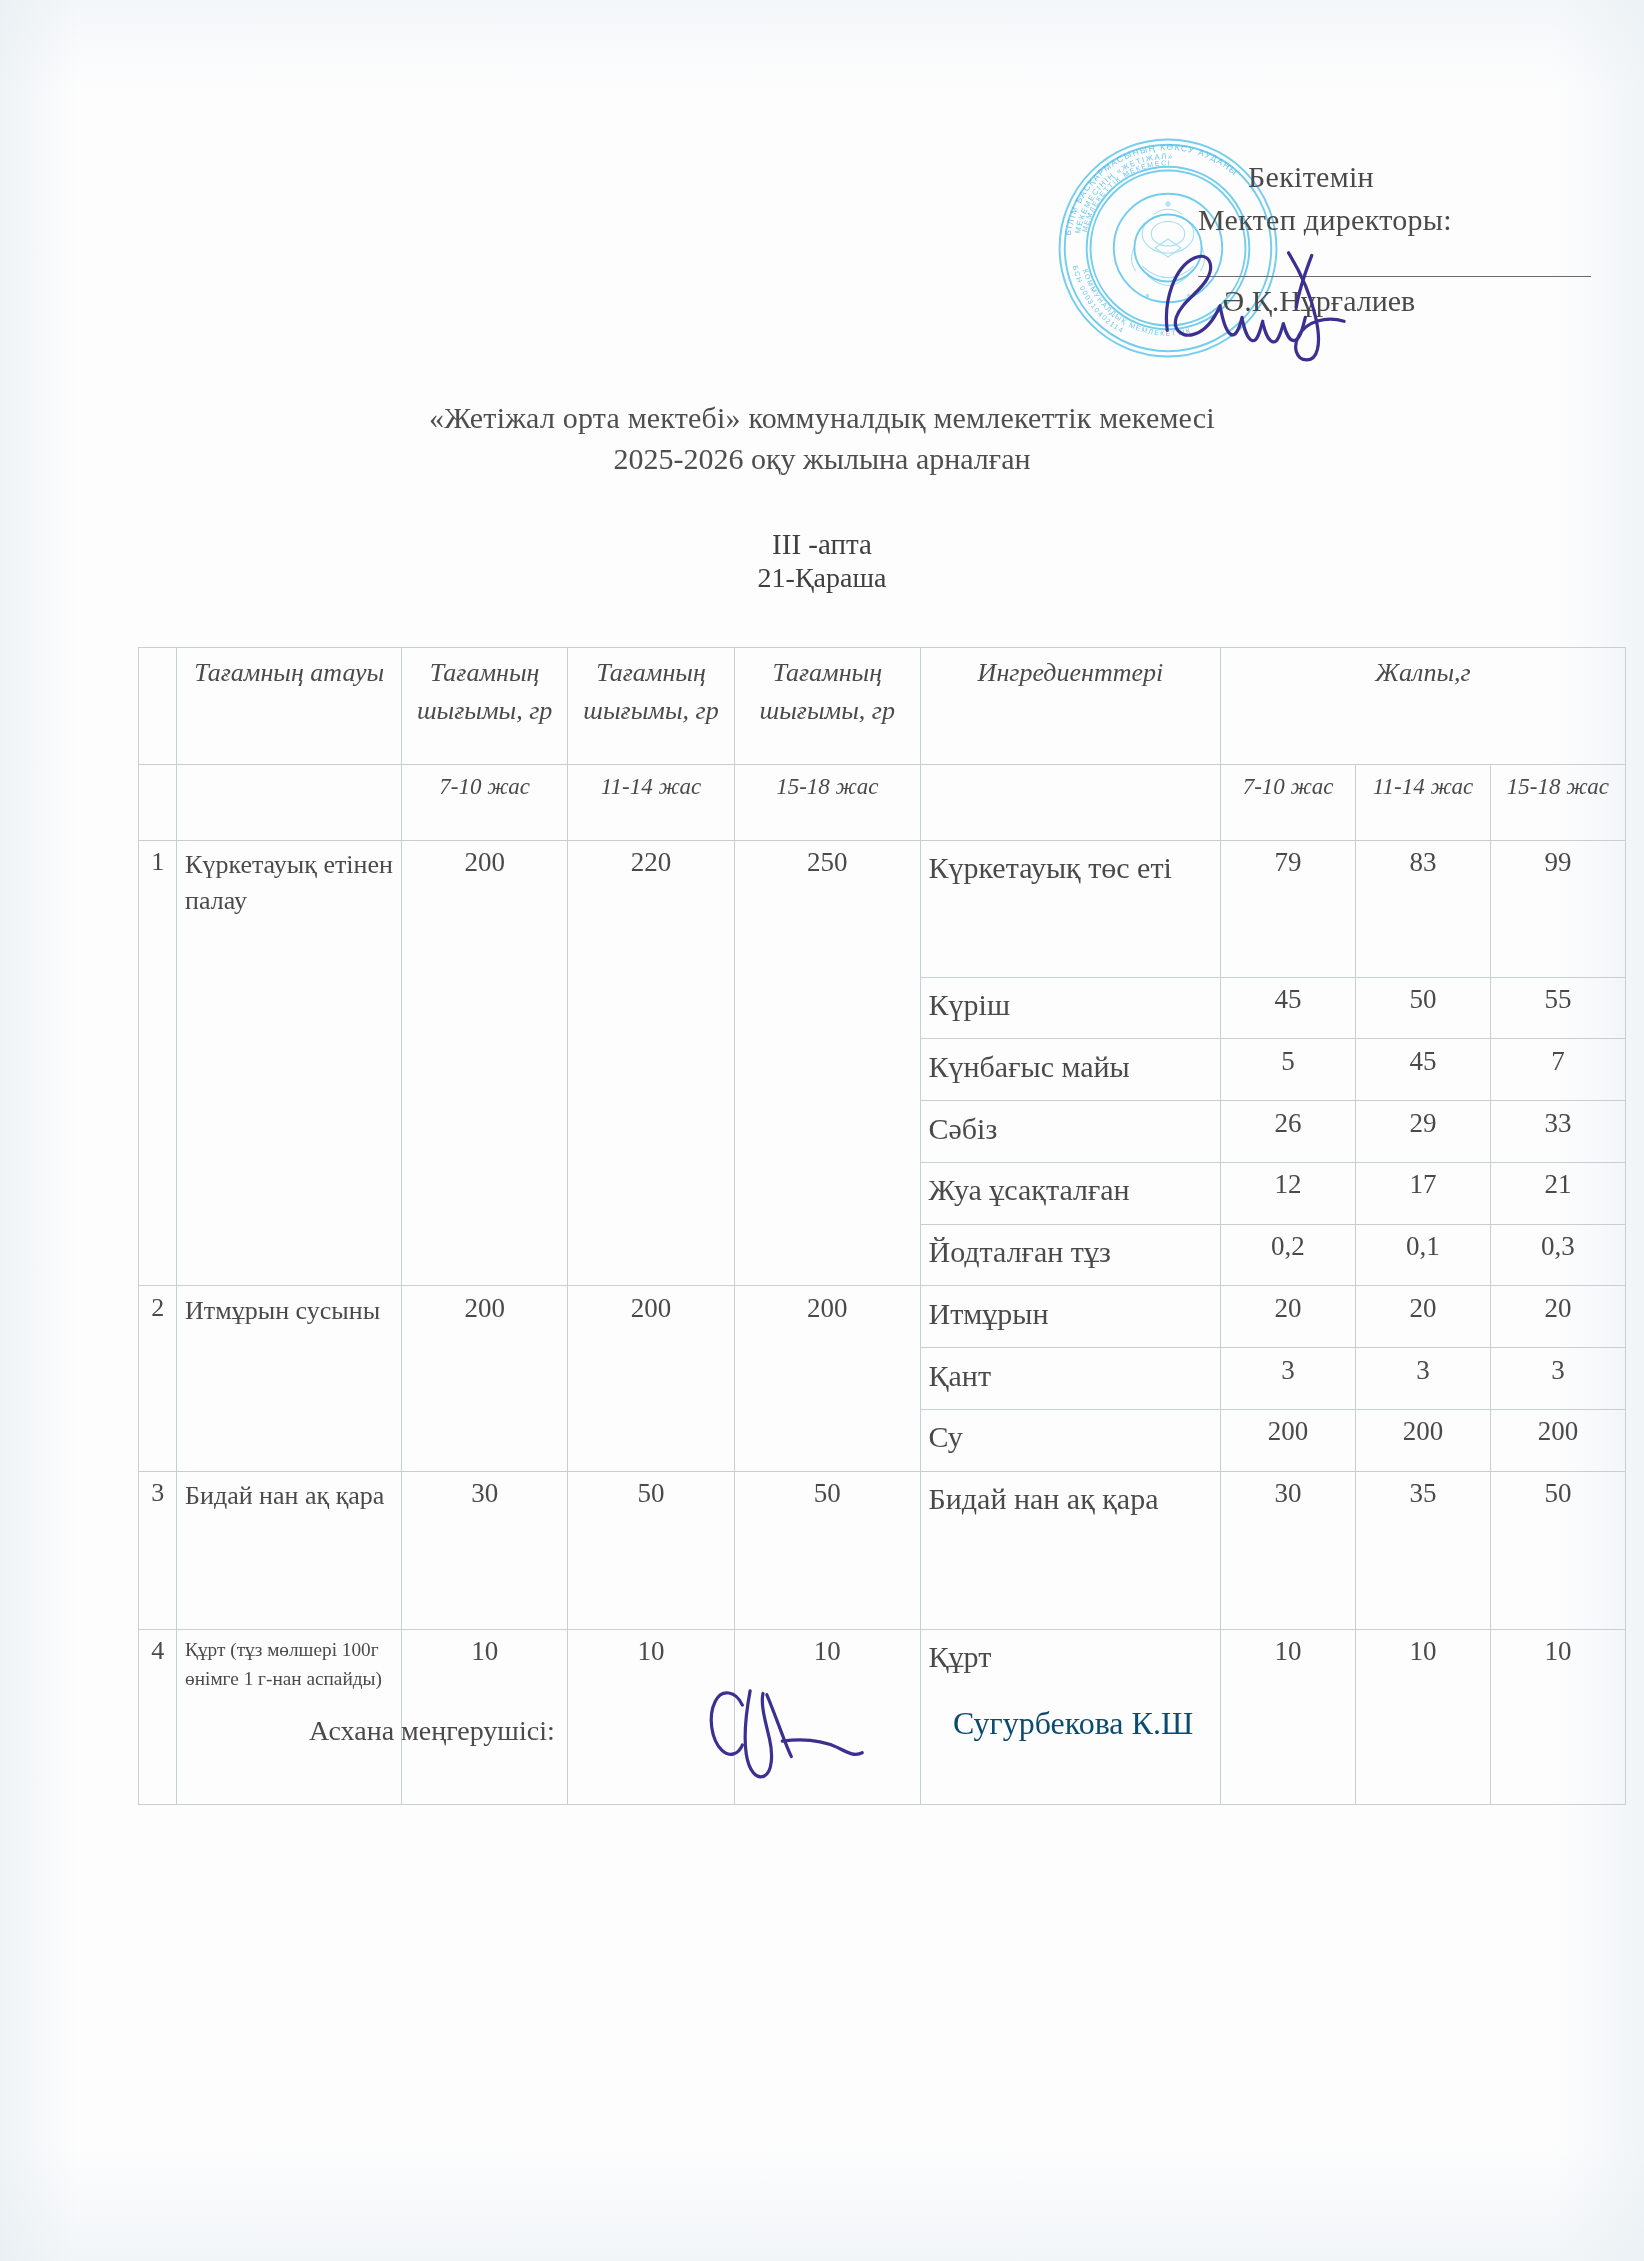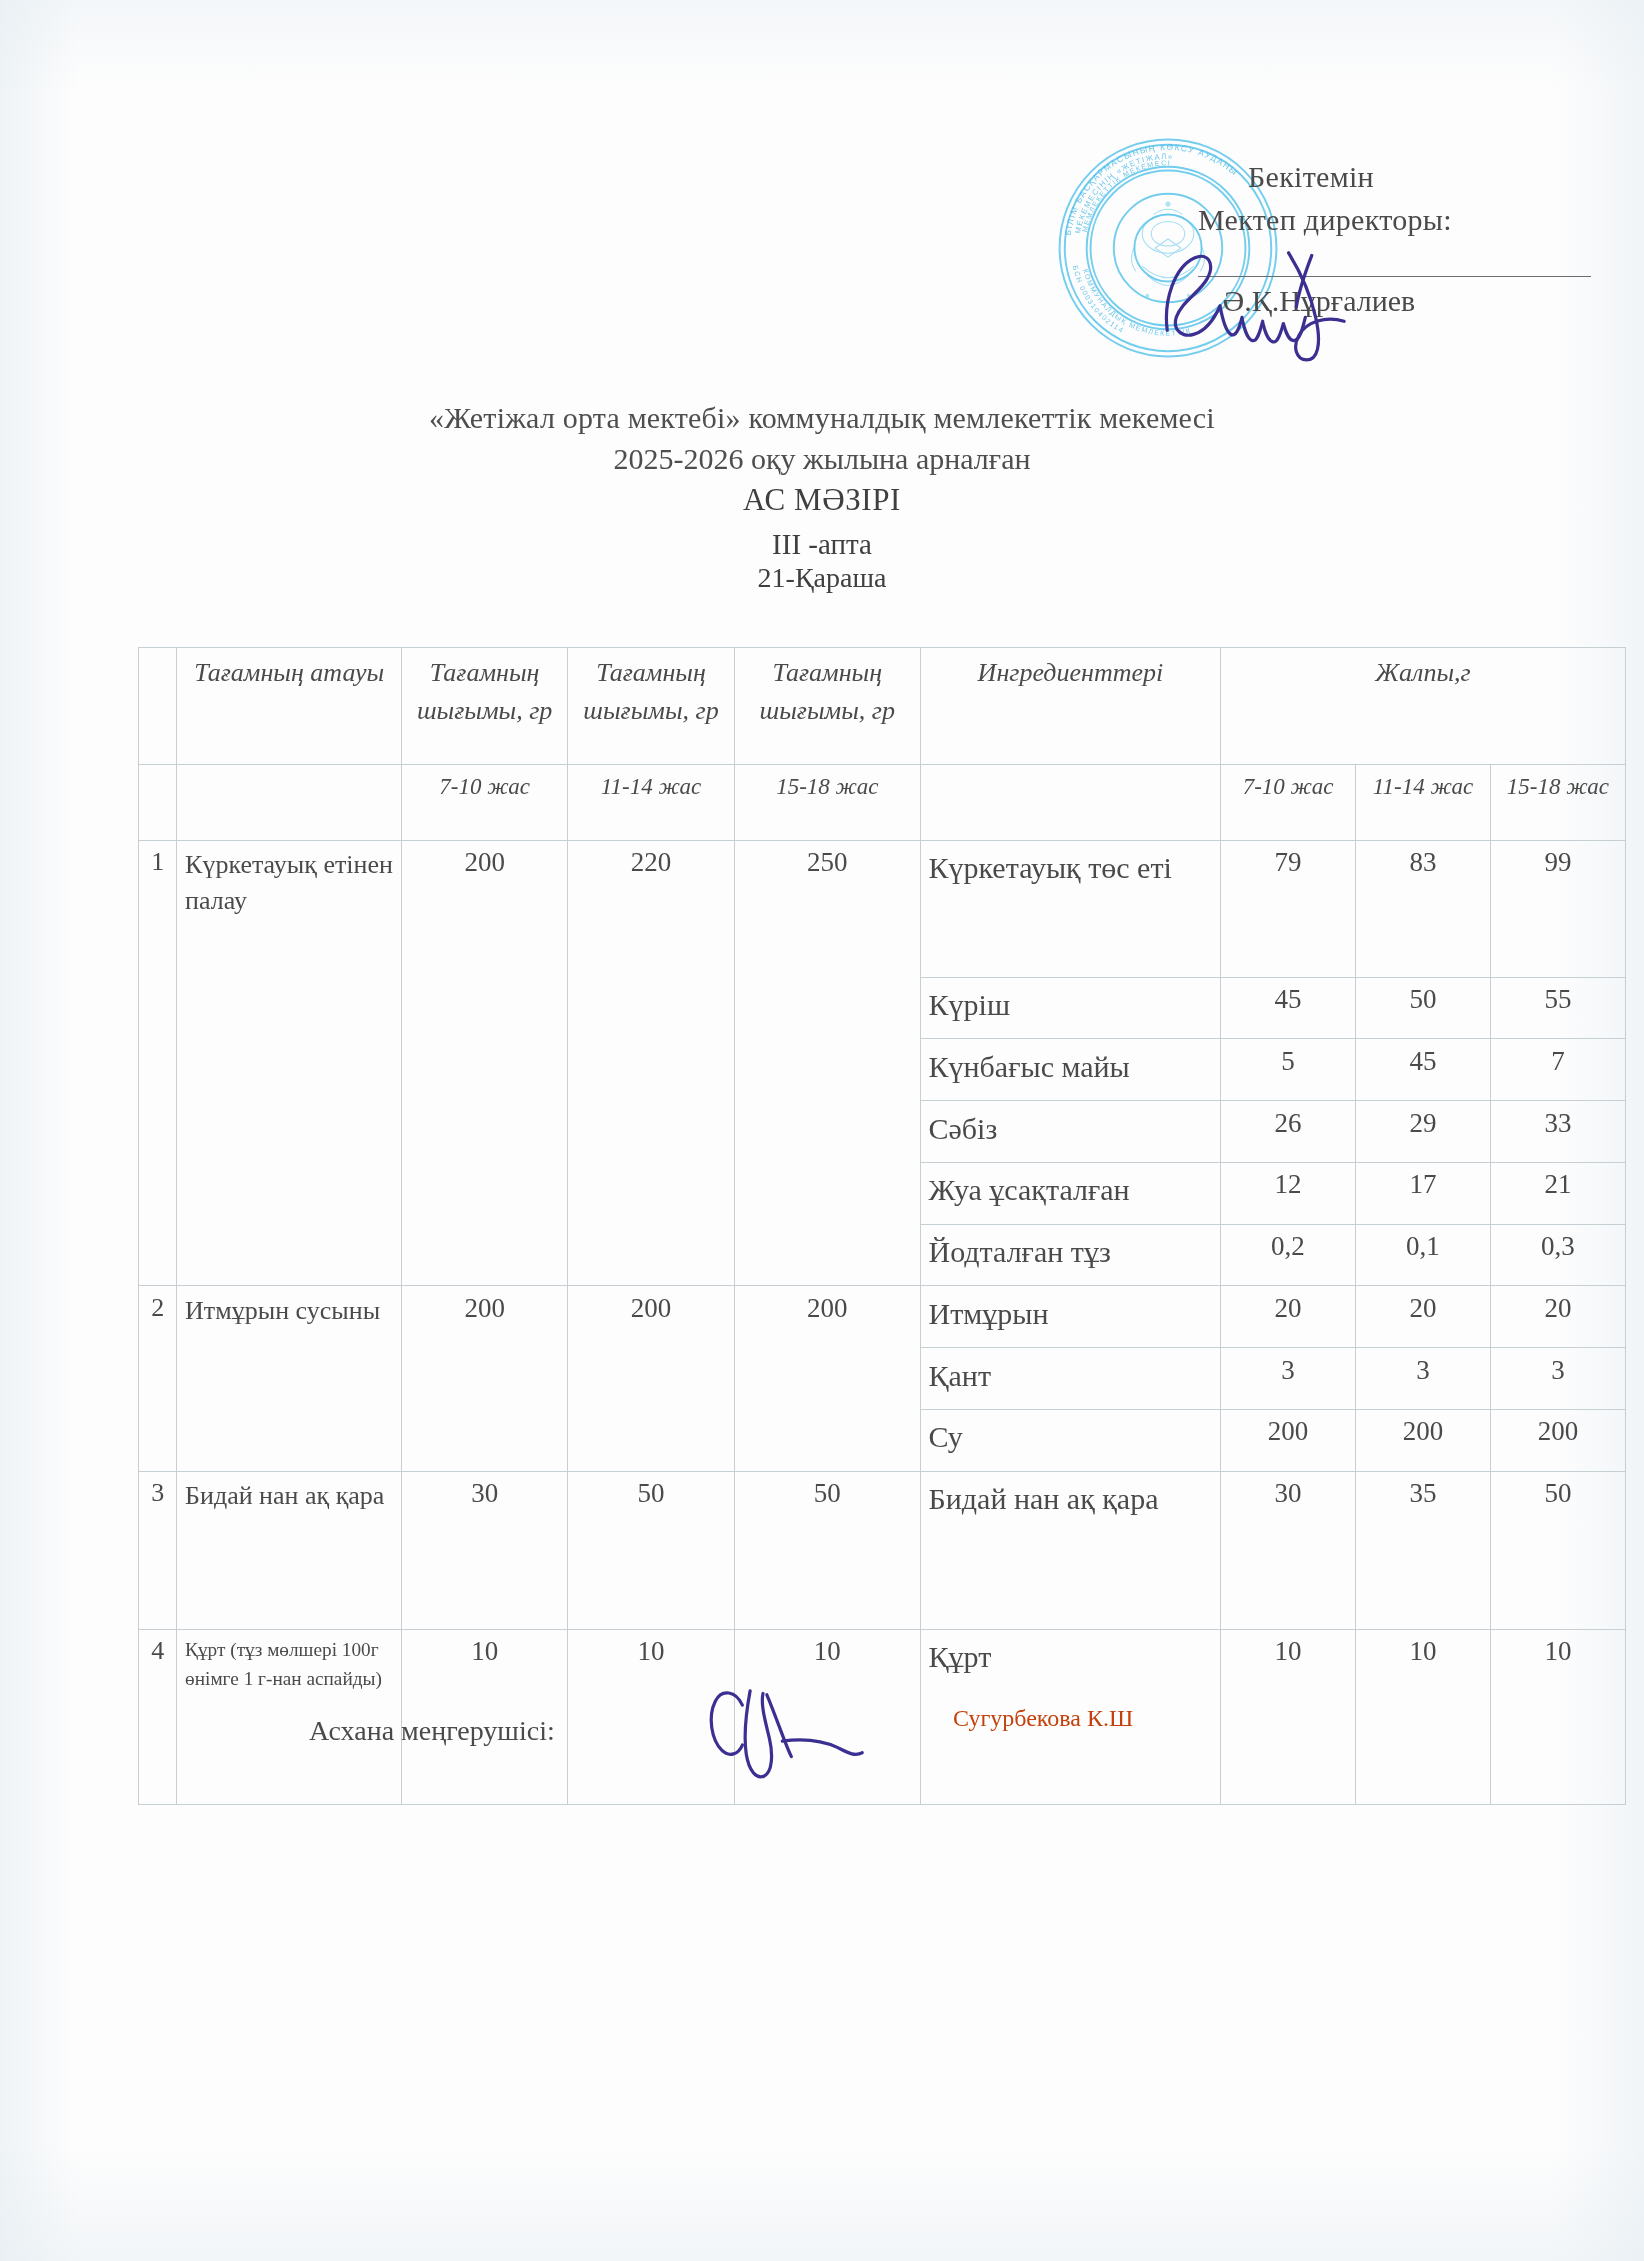--- a/index.html
+++ b/index.html
@@ -194,22 +194,22 @@
     top: 17px;
     font-size: 28px;
     color: #4a4a4a;
     white-space: nowrap;
     margin-top: 10px;
   }
   #footer .f-name {
     position: absolute;
     left: 644px;
     top: 17px;
-    font-size: 24px;
-    color: #c2410c;
+    font-size: 32px;
+    color: #0c4a6e;
     white-space: nowrap;
   }
   #chef-signature {
     position: absolute;
     left: 396px;
     top: -19.3px;
     width: 174px;
     height: 116px;
     pointer-events: none;
   }
@@ -277,23 +277,20 @@
       <path d="M 246 44 C 236 70 226 100 222 124"></path>
     </g>
   </svg>
 
   <div class="title-block" id="t1">
     <span class="t-org">«Жетіжал орта мектебі» коммуналдық мемлекеттік мекемесі</span>
   </div>
   <div class="title-block" id="t2">
     <span class="t-year">2025-2026 оқу жылына арналған</span>
   </div>
-  <div class="title-block" id="t3">
-    <span class="t-menu">АС МӘЗІРІ</span>
-  </div>
   <div class="title-block" id="t4">
     <span class="t-week">III -апта</span>
   </div>
   <div class="title-block" id="t5">
     <span class="t-date">21-Қараша</span>
   </div>
 
   <table id="menu-table">
     <colgroup>
       <col class="col-no">

